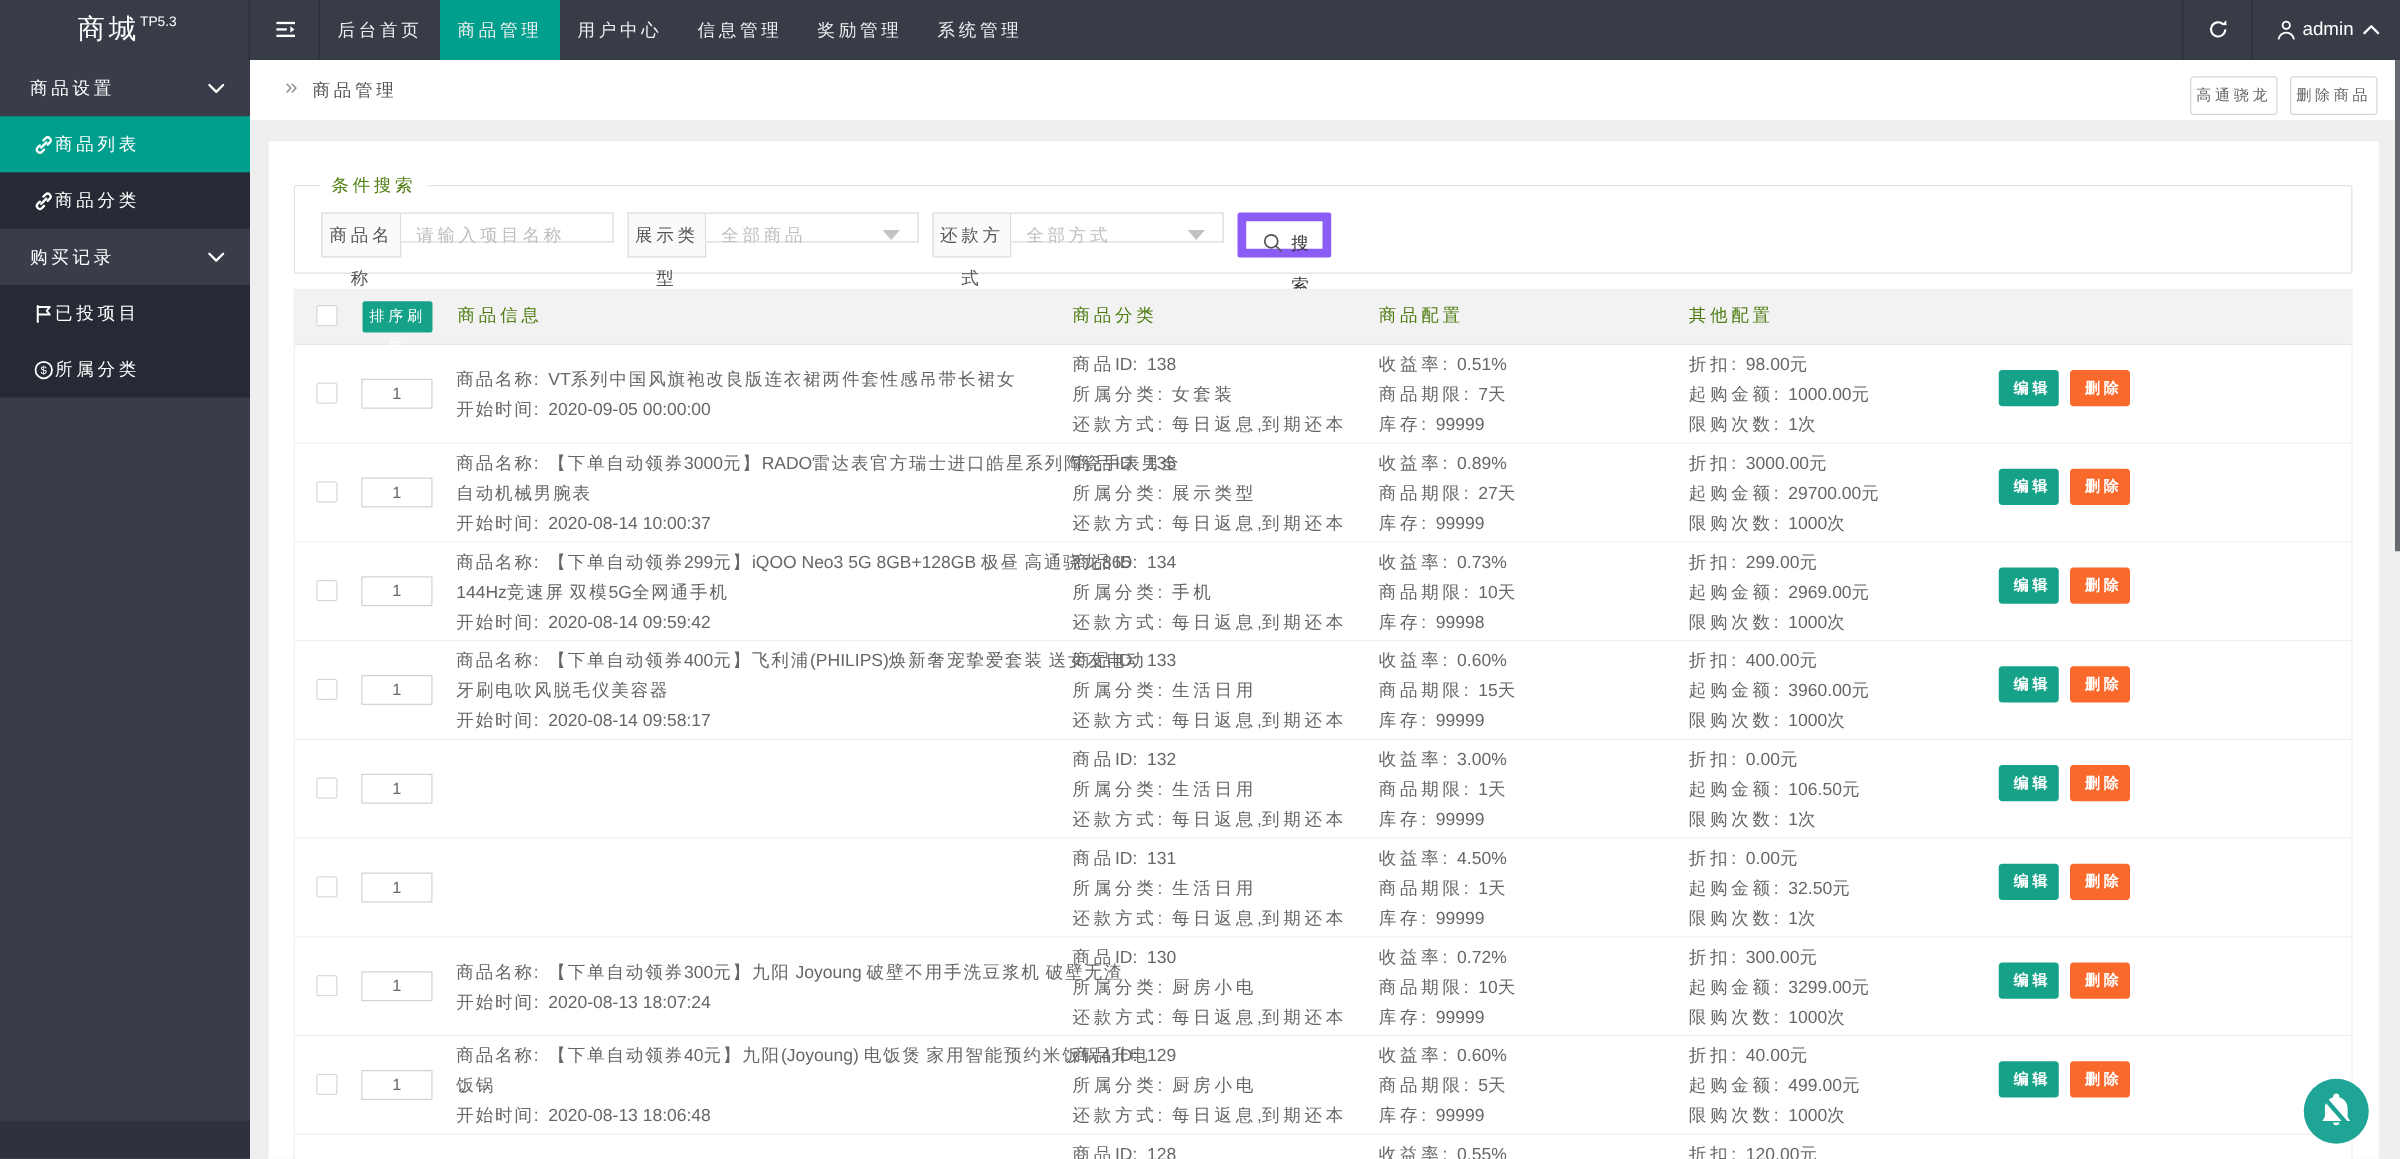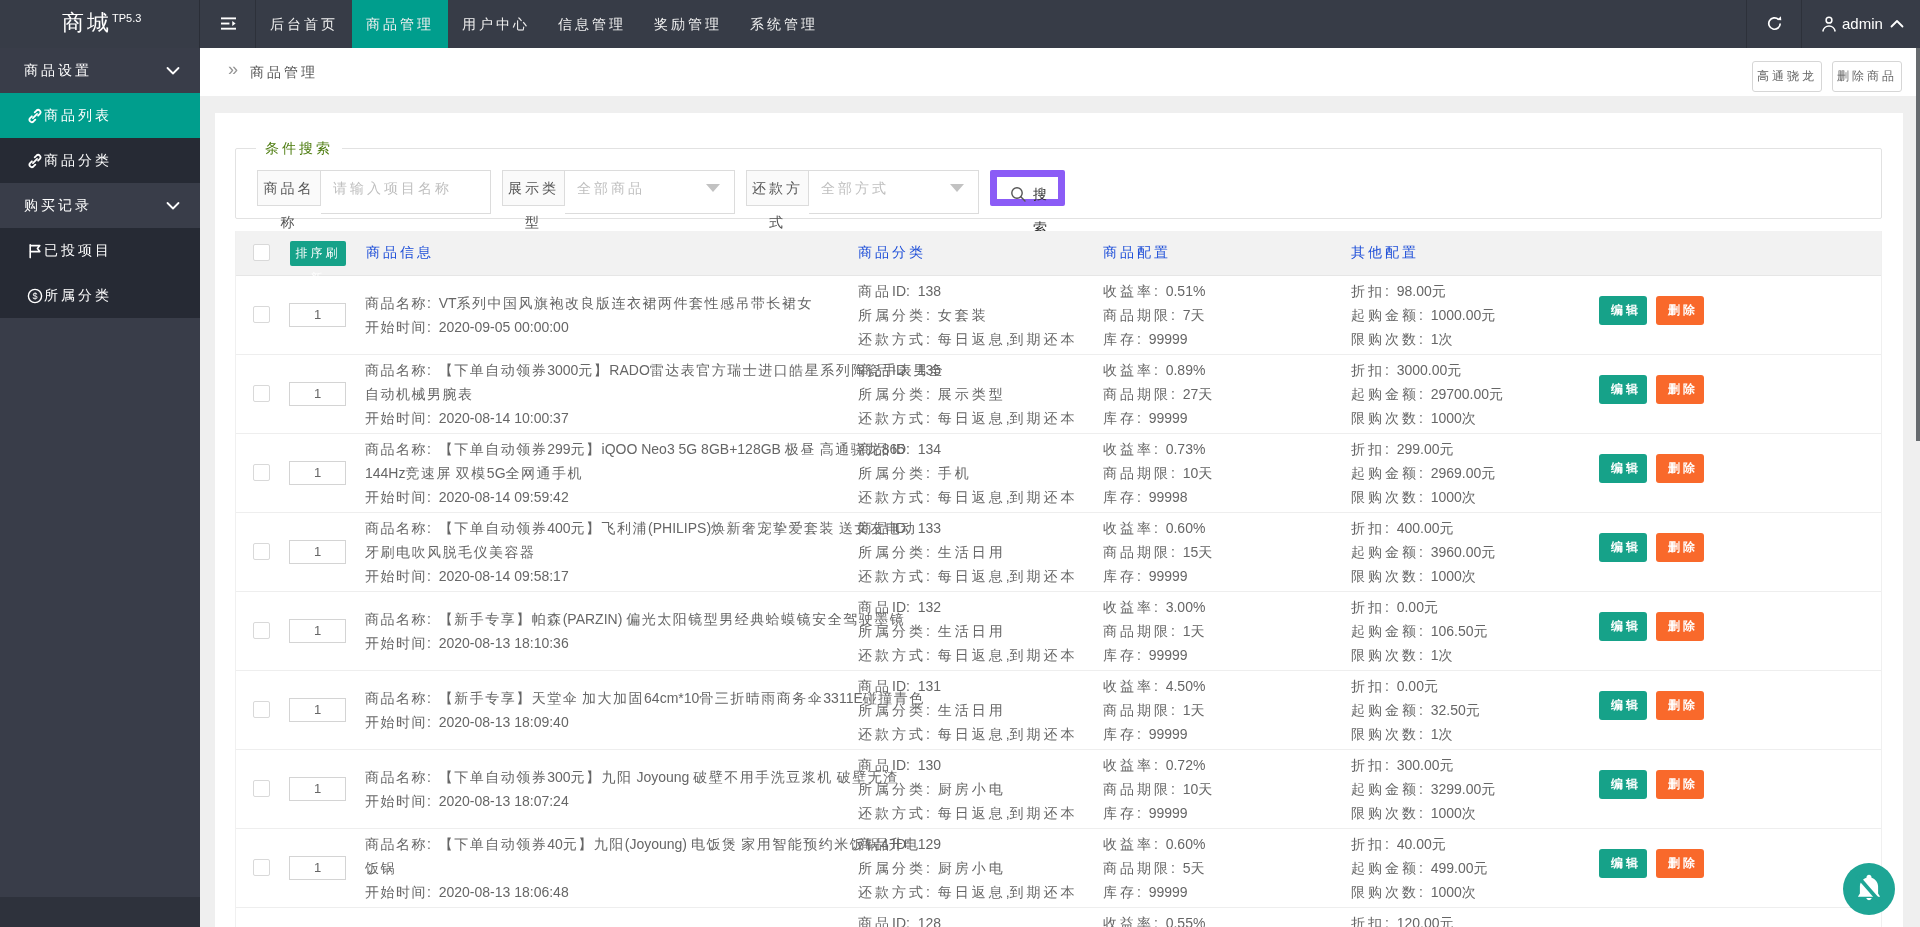--- a/index.html
+++ b/index.html
@@ -13,26 +13,26 @@
 .mitem .txt{position:absolute;top:50%;transform:translateY(-50%)}
 c{letter-spacing:3px}
 .nmcell c{letter-spacing:1.5px}
 #bread{position:absolute;left:200px;top:48px;width:1720px;height:48px;background:#fff}
 .wbtn{position:absolute;top:13px;width:70px;height:31px;background:#fff;border:1px solid #d6d6d6;
   border-radius:3px;font-size:12px;color:#666;text-align:center;line-height:29px}
 #card{position:absolute;left:215px;top:113px;width:1688px;height:814px;background:#fff}
 #fs{position:absolute;left:20px;top:35px;width:1647px;height:71px;border:1px solid #e2e2e2;border-radius:2px}
 .flabel{position:absolute;top:21px;height:36px;background:#fafafa;border:1px solid #dcdcdc;
   font-size:14px;color:#555;text-align:center;line-height:34px}
-.finput{position:absolute;top:21px;height:44px;background:#fff;border:1px solid #dcdcdc;border-left:none;
+.finput{position:absolute;top:21px;height:24px;background:#fff;border:1px solid #dcdcdc;border-left:none;
   font-size:14px;color:#bfbfbf;line-height:34px;padding-left:12px}
 .tri{position:absolute;top:35px;width:0;height:0;border:7px solid transparent;border-top:8px solid #c2c2c2;border-bottom:none}
 #tbl{position:absolute;left:20px;top:118px;width:1647px;border-left:1px solid #f0f0f0;border-right:1px solid #f0f0f0}
 #thead{position:relative;width:1645px;height:45px;background:#f2f2f2;border-bottom:1px solid #e6e6e6}
-.hcol{position:absolute;top:50%;transform:translateY(-50%);font-size:14px;color:#1d4ed8}
+.hcol{position:absolute;top:50%;transform:translateY(-50%);font-size:14px;color:#4d7c0f}
 .row{position:relative;width:1645px;height:79px;border-bottom:1px solid #eee;background:#fff}
 .cbx{position:absolute;left:17px;top:50%;margin-top:-9px;width:17px;height:17px;background:#fff;
   border:1px solid #d9d9d9;border-radius:2px}
 .numin{position:absolute;left:53px;top:50%;margin-top:-12px;width:57px;height:24px;background:#fff;
   border:1px solid #d4d4d4;font-size:13px;color:#666;text-align:center;line-height:22px}
 .cell{position:absolute;top:50%;transform:translateY(-50%);font-size:14px;color:#666;line-height:24px;white-space:nowrap}
 .gbtn{position:absolute;left:1363px;top:50%;margin-top:-19px;width:48px;height:29px;background:#16a289;
   border-radius:3px;color:#fff;font-size:12px;font-weight:bold;text-align:center;line-height:29px;letter-spacing:6px;text-indent:6px}
 .obtn{position:absolute;left:1420px;top:50%;margin-top:-19px;width:48px;height:29px;background:#f9692b;
   border-radius:3px;color:#fff;font-size:12px;font-weight:bold;text-align:center;line-height:29px;letter-spacing:6px;text-indent:6px}
@@ -195,31 +195,29 @@
 <div class="cell nmcell" style="left:129px"><c>商品名称</c>:&nbsp; <c>【下单自动领券</c>400<c>元】飞利浦</c>(PHILIPS)<c>焕新奢宠挚爱套装</c> <c>送女友电动</c><br><c>牙刷电吹风脱毛仪美容器</c><br><c>开始时间</c>:&nbsp; 2020-08-14 09:58:17</div>
 <div class="cell" style="left:622px"><c>商品</c>ID:&nbsp; 133<br><c>所属分类</c>:&nbsp; <c>生活日用</c><br><c>还款方式</c>:&nbsp; <c>每日返息</c>,<c>到期还本</c></div>
 <div class="cell" style="left:867px"><c>收益率</c>:&nbsp; 0.60%<br><c>商品期限</c>:&nbsp; 15<c>天</c><br><c>库存</c>:&nbsp; 99999</div>
 <div class="cell" style="left:1115px"><c>折扣</c>:&nbsp; 400.00<c>元</c><br><c>起购金额</c>:&nbsp; 3960.00<c>元</c><br><c>限购次数</c>:&nbsp; 1000<c>次</c></div>
 <div class="gbtn"><c>编辑</c></div>
 <div class="obtn"><c>删除</c></div>
 </div>
 <div class="row">
 <div class="cbx"></div>
 <div class="numin">1</div>
-<div class="cell nmcell" style="left:129px"><c>商品名称</c>:&nbsp; <c>【新手专享】帕森</c>(PARZIN) <c>偏光太阳镜型男经典蛤蟆镜安全驾驶墨镜</c><br><c>开始时间</c>:&nbsp; 2020-08-13 18:10:36</div>
 <div class="cell" style="left:622px"><c>商品</c>ID:&nbsp; 132<br><c>所属分类</c>:&nbsp; <c>生活日用</c><br><c>还款方式</c>:&nbsp; <c>每日返息</c>,<c>到期还本</c></div>
 <div class="cell" style="left:867px"><c>收益率</c>:&nbsp; 3.00%<br><c>商品期限</c>:&nbsp; 1<c>天</c><br><c>库存</c>:&nbsp; 99999</div>
 <div class="cell" style="left:1115px"><c>折扣</c>:&nbsp; 0.00<c>元</c><br><c>起购金额</c>:&nbsp; 106.50<c>元</c><br><c>限购次数</c>:&nbsp; 1<c>次</c></div>
 <div class="gbtn"><c>编辑</c></div>
 <div class="obtn"><c>删除</c></div>
 </div>
 <div class="row">
 <div class="cbx"></div>
 <div class="numin">1</div>
-<div class="cell nmcell" style="left:129px"><c>商品名称</c>:&nbsp; <c>【新手专享】天堂伞</c> <c>加大加固</c>64cm*10<c>骨三折晴雨商务伞</c>3311E<c>碰撞青色</c><br><c>开始时间</c>:&nbsp; 2020-08-13 18:09:40</div>
 <div class="cell" style="left:622px"><c>商品</c>ID:&nbsp; 131<br><c>所属分类</c>:&nbsp; <c>生活日用</c><br><c>还款方式</c>:&nbsp; <c>每日返息</c>,<c>到期还本</c></div>
 <div class="cell" style="left:867px"><c>收益率</c>:&nbsp; 4.50%<br><c>商品期限</c>:&nbsp; 1<c>天</c><br><c>库存</c>:&nbsp; 99999</div>
 <div class="cell" style="left:1115px"><c>折扣</c>:&nbsp; 0.00<c>元</c><br><c>起购金额</c>:&nbsp; 32.50<c>元</c><br><c>限购次数</c>:&nbsp; 1<c>次</c></div>
 <div class="gbtn"><c>编辑</c></div>
 <div class="obtn"><c>删除</c></div>
 </div>
 <div class="row">
 <div class="cbx"></div>
 <div class="numin">1</div>
 <div class="cell nmcell" style="left:129px"><c>商品名称</c>:&nbsp; <c>【下单自动领券</c>300<c>元】九阳</c> Joyoung <c>破壁不用手洗豆浆机</c> <c>破壁无渣</c><br><c>开始时间</c>:&nbsp; 2020-08-13 18:07:24</div>

